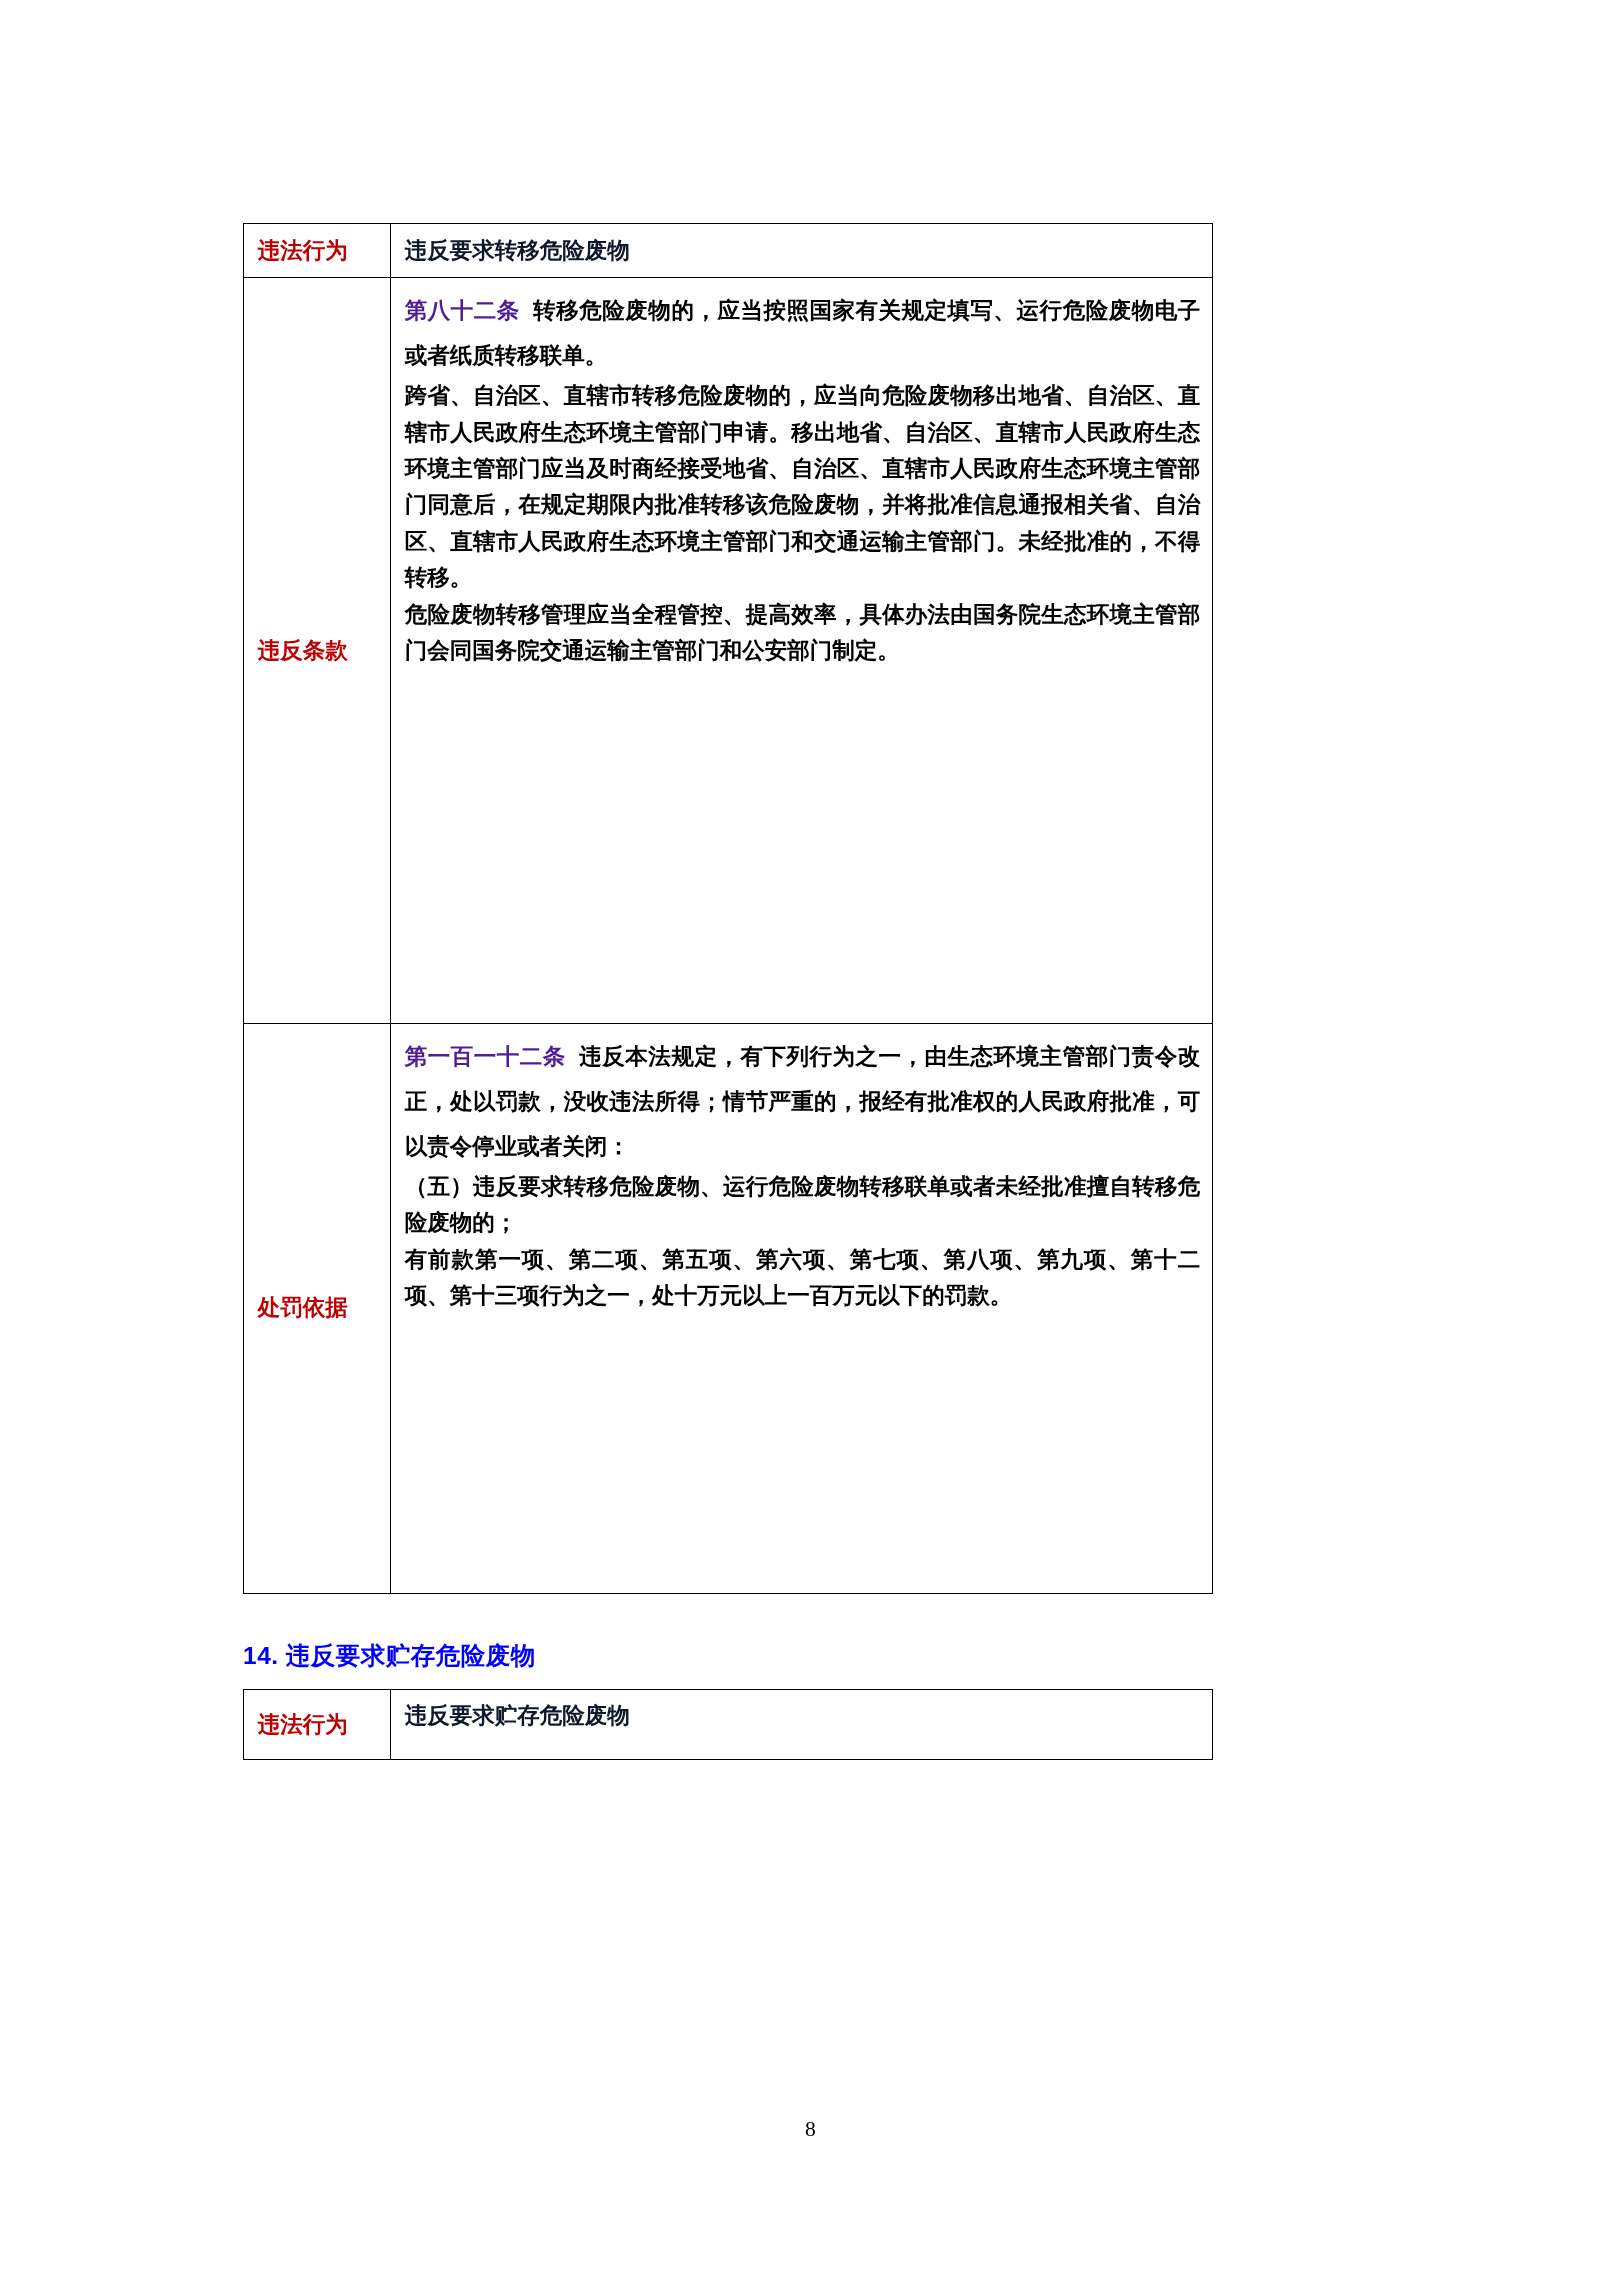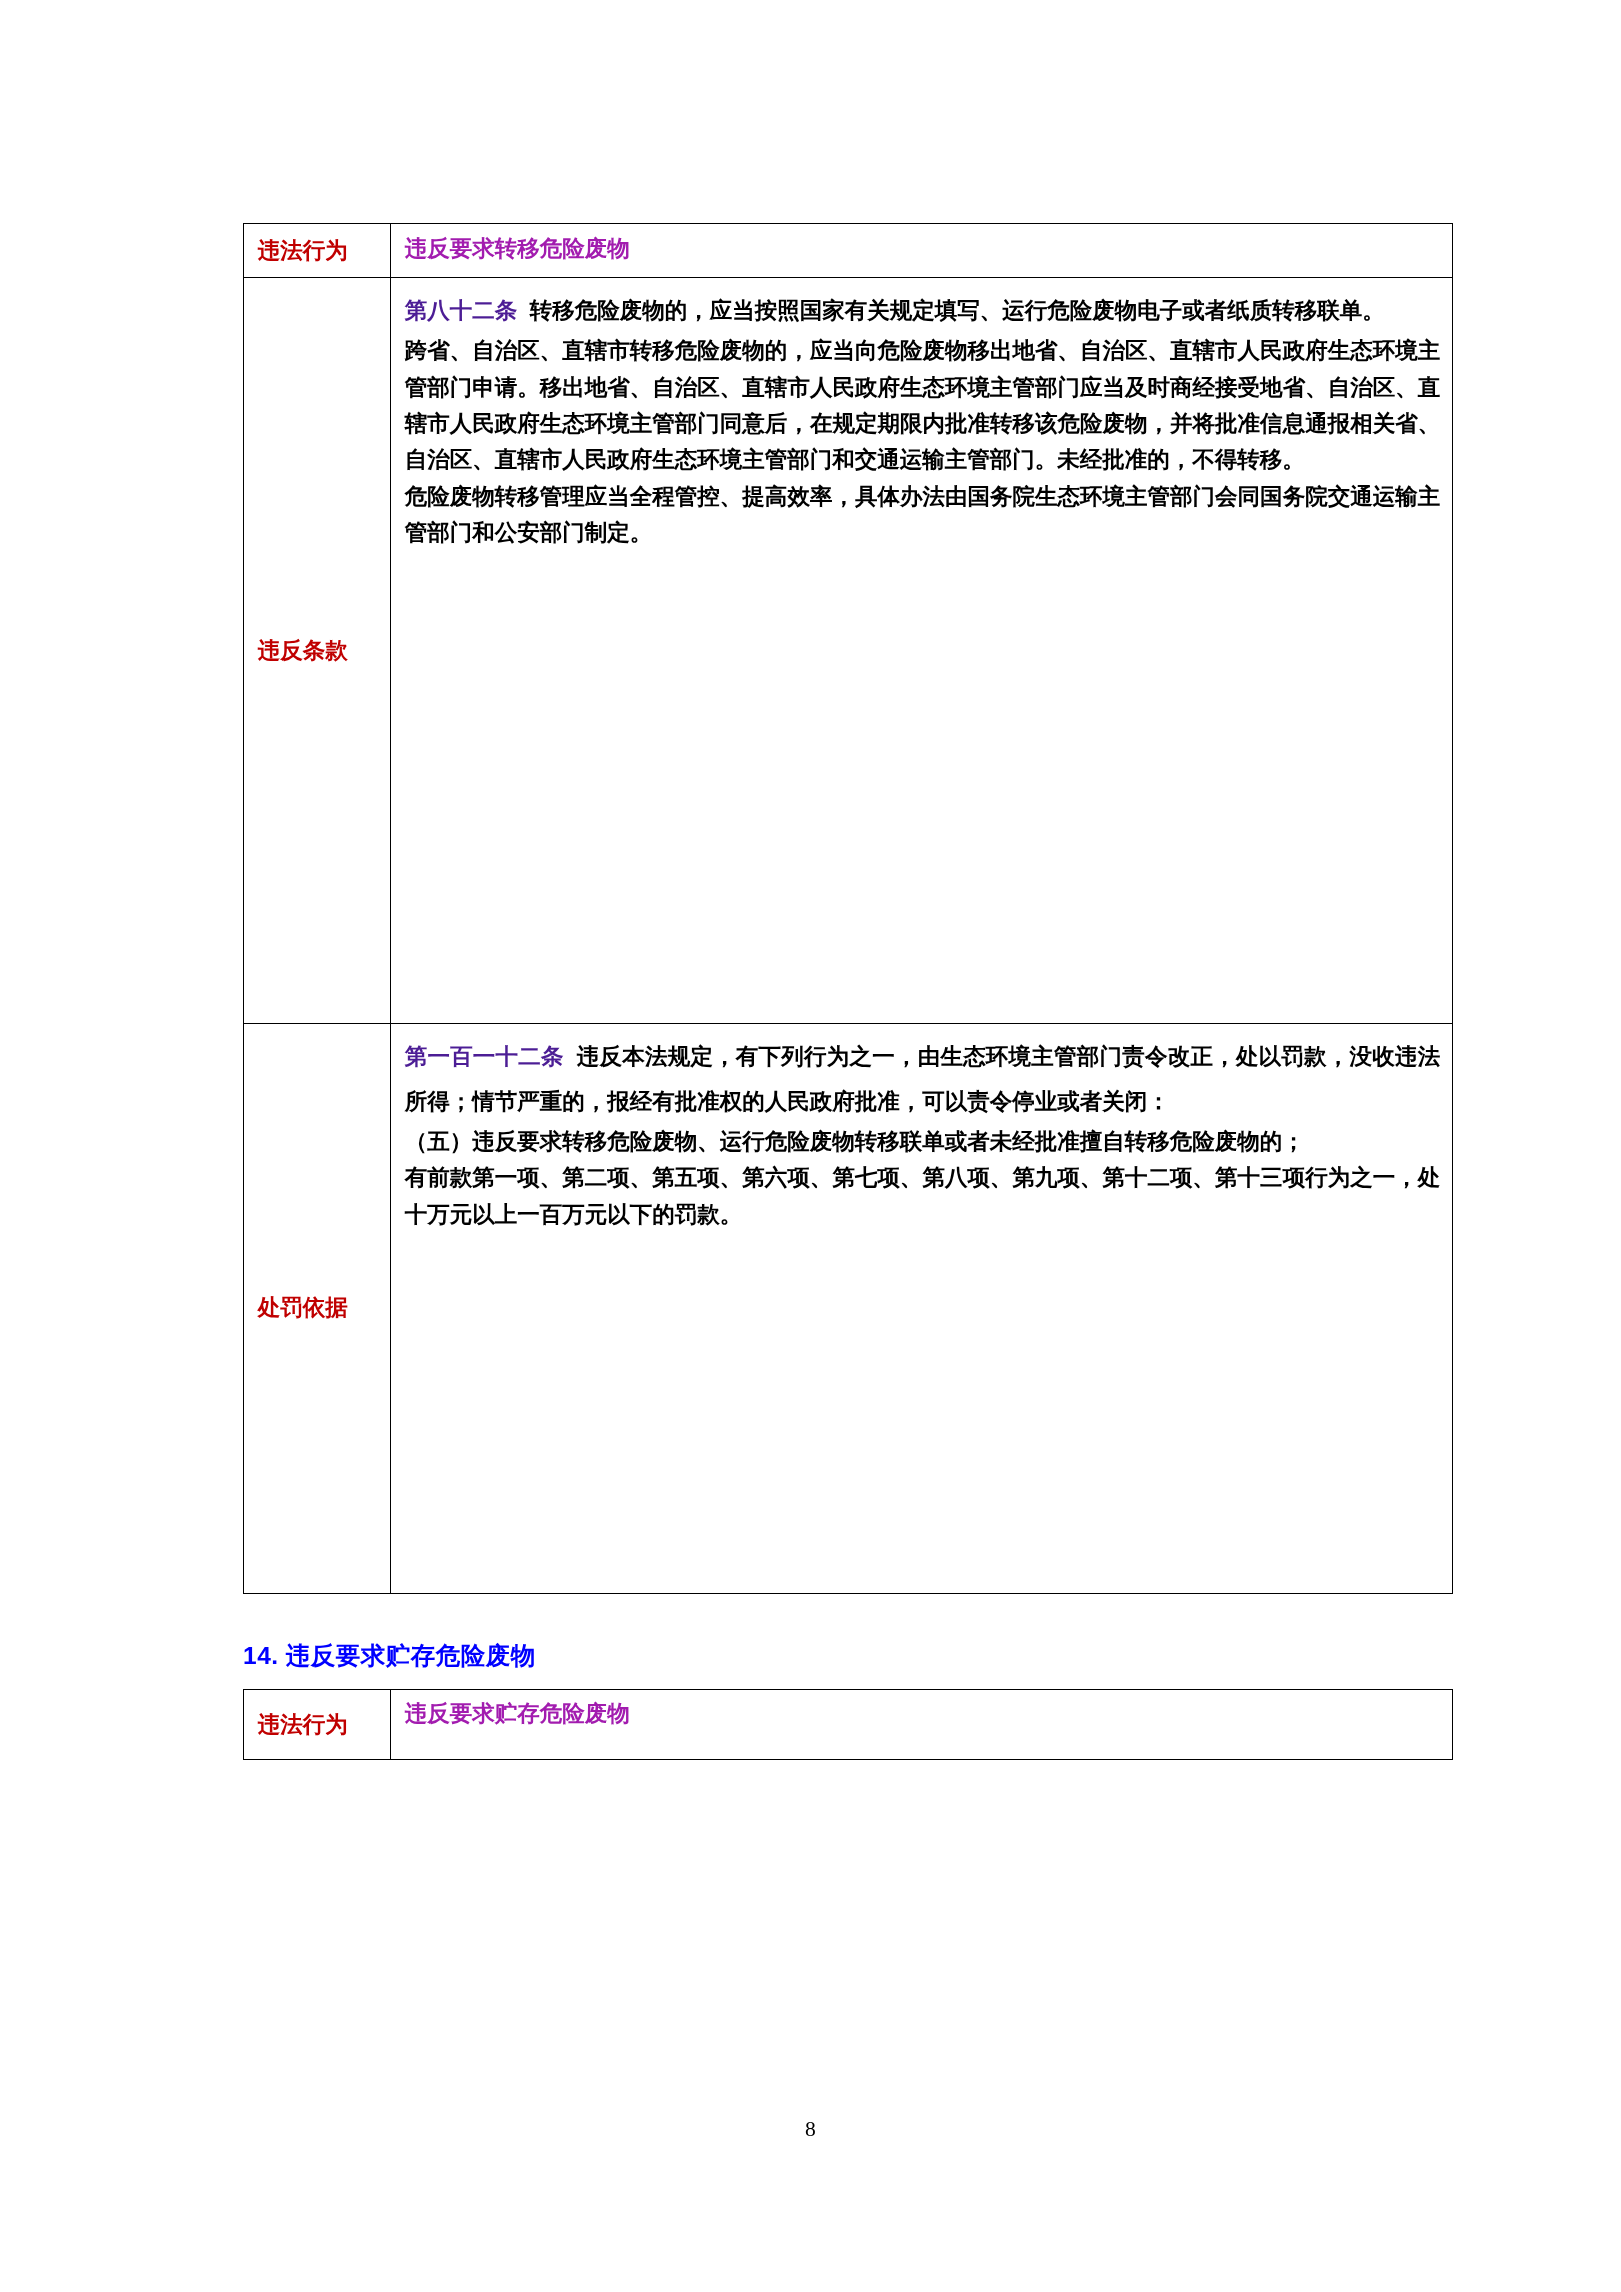--- a/index.html
+++ b/index.html
@@ -34,21 +34,21 @@
     font-size: 24.5px;
     letter-spacing: 0.5px;
     margin: 0 0 17.6px 0;
     white-space: nowrap;
   }
   .section-heading.second {
     margin-top: 45px;
   }
   table.law-table {
     border-collapse: collapse;
-    width: 1210px;
+    width: 970px;
     table-layout: fixed;
     border: 1px solid #000000;
   }
   table.law-table td {
     border: 1px solid #000000;
     vertical-align: top;
     padding: 9.8px 11.8px 9.8px 13.7px;
   }
   td.label-cell {
     width: 147px;
@@ -57,22 +57,22 @@
     font-weight: bold;
     font-size: 22.5px;
     line-height: 1.5;
     white-space: nowrap;
     padding-left: 9.8px;
   }
   td.label-cell.mid {
     vertical-align: middle;
   }
   td.value-cell {
-    color: #a21caf;
-    font-family: Liberation Mono, monospace;
+    color: #0f172a;
+    font-family: Liberation Serif, serif;
     font-weight: bold;
     font-size: 22.5px;
     line-height: 1.5;
     padding-left: 19.6px;
   }
   td.body-cell {
     font-size: 22.5px;
     line-height: 1.55;
     padding-left: 19.6px;
     padding-top: 23.5px;

